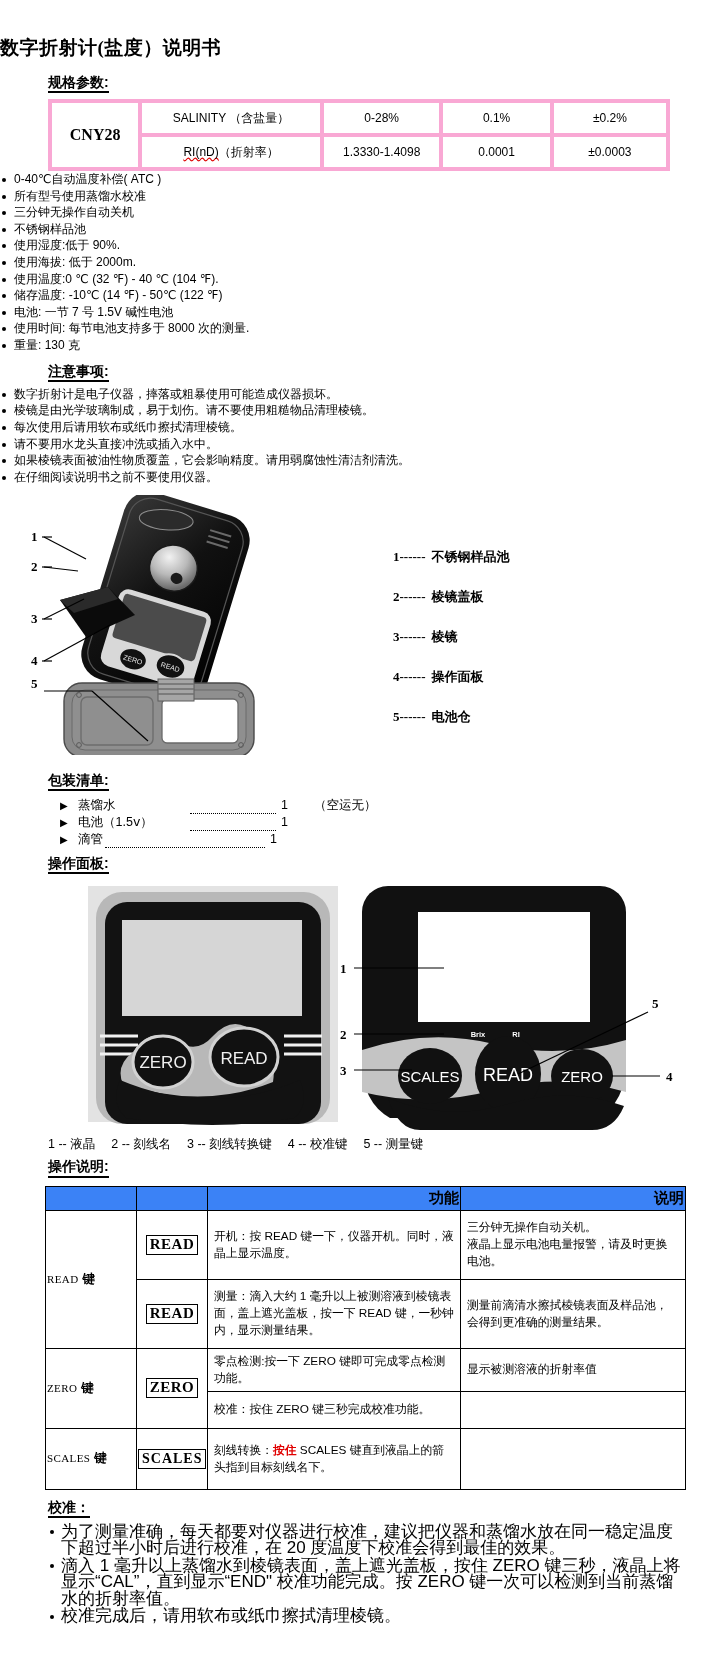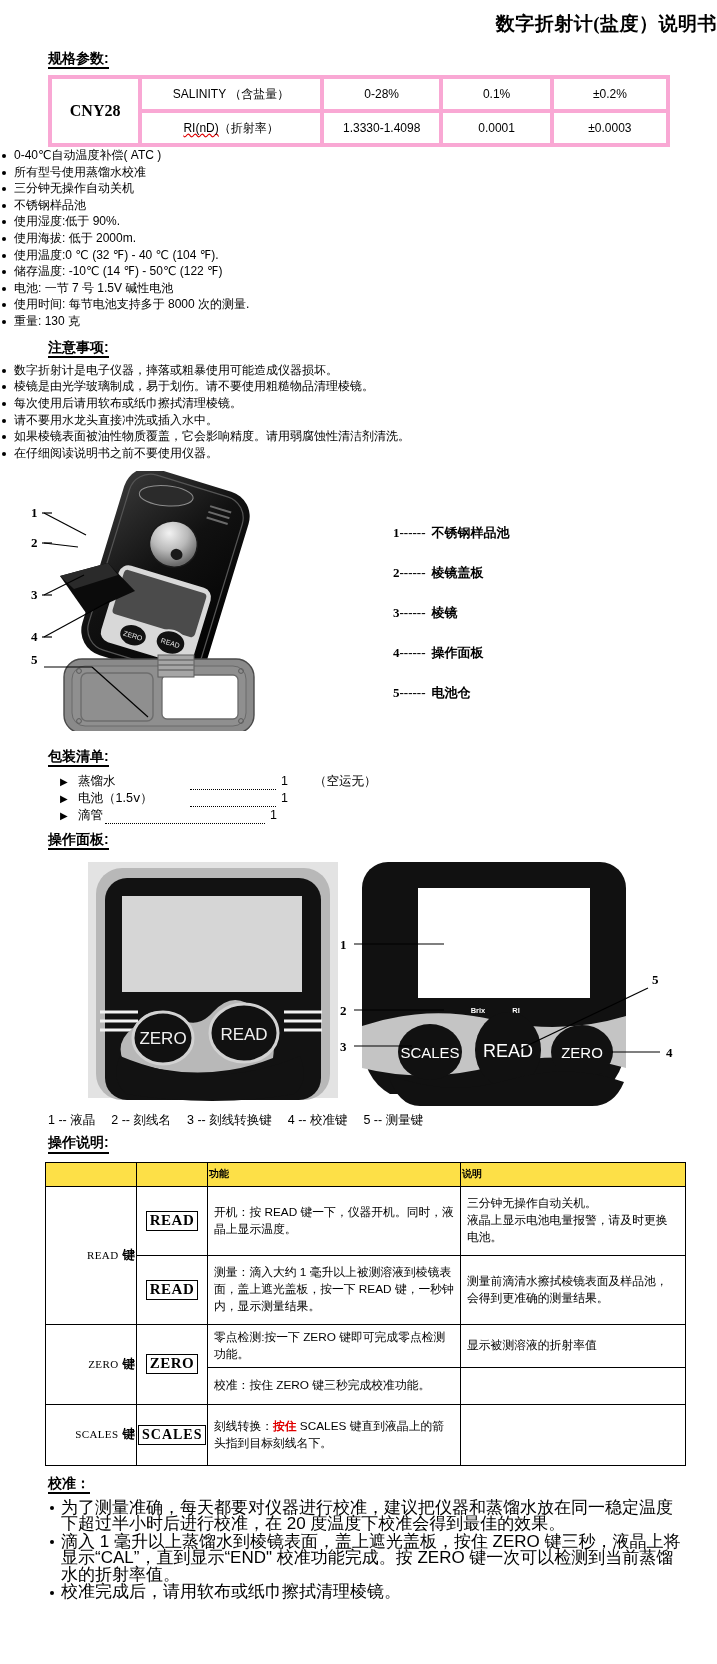--- a/index.html
+++ b/index.html
@@ -17,27 +17,28 @@
   }
   .page {
     position: relative;
     width: 717px;
     height: 1664px;
     box-sizing: border-box;
   }
 
   
   .doc-title {
-    text-align: right;
+    text-align: left;
     font-family: "Liberation Serif", "DejaVu Serif", serif;
     font-weight: bold;
     font-size: 19px;
     letter-spacing: 0.5px;
     padding-top: 11px;
     padding-bottom: 6px;
+    margin-top: 24px;
   }
 
   
   .sec-head {
     font-weight: bold;
     font-size: 14px;
     margin: 0 0 4px 48px;
     display: inline-block;
     border-bottom: 2.5px solid #000;
     padding-bottom: 1px;
@@ -186,32 +187,32 @@
     width: 628px;
     font-size: 11.5px;
     border: 1.6px solid #000;
     table-layout: fixed;
   }
   .ops-table th, .ops-table td {
     border: 1px solid #000;
     vertical-align: middle;
   }
   .ops-table thead th {
-    background: #fde047;
+    background: #3b82f6;
     height: 21px;
-    font-size: 10px;
-    font-weight: bold;
-    text-align: left;
+    font-size: 15px;
+    font-weight: bold;
+    text-align: right;
   }
   .col-key   { width: 88px; }
   .col-btn   { width: 68px; }
   .col-func  { width: 250px; }
   .col-desc  { width: 222px; }
   .key-cell {
-    text-align: right;
+    text-align: left;
     font-size: 11px;
     font-family: "Liberation Serif", "DejaVu Serif", serif;
   }
   .key-cell .kname {
     font-family: "Liberation Serif", "DejaVu Serif", serif;
     letter-spacing: 0.4px;
   }
   .key-cell .kchar {
     font-family: "Liberation Sans", sans-serif;
     font-weight: bold;

